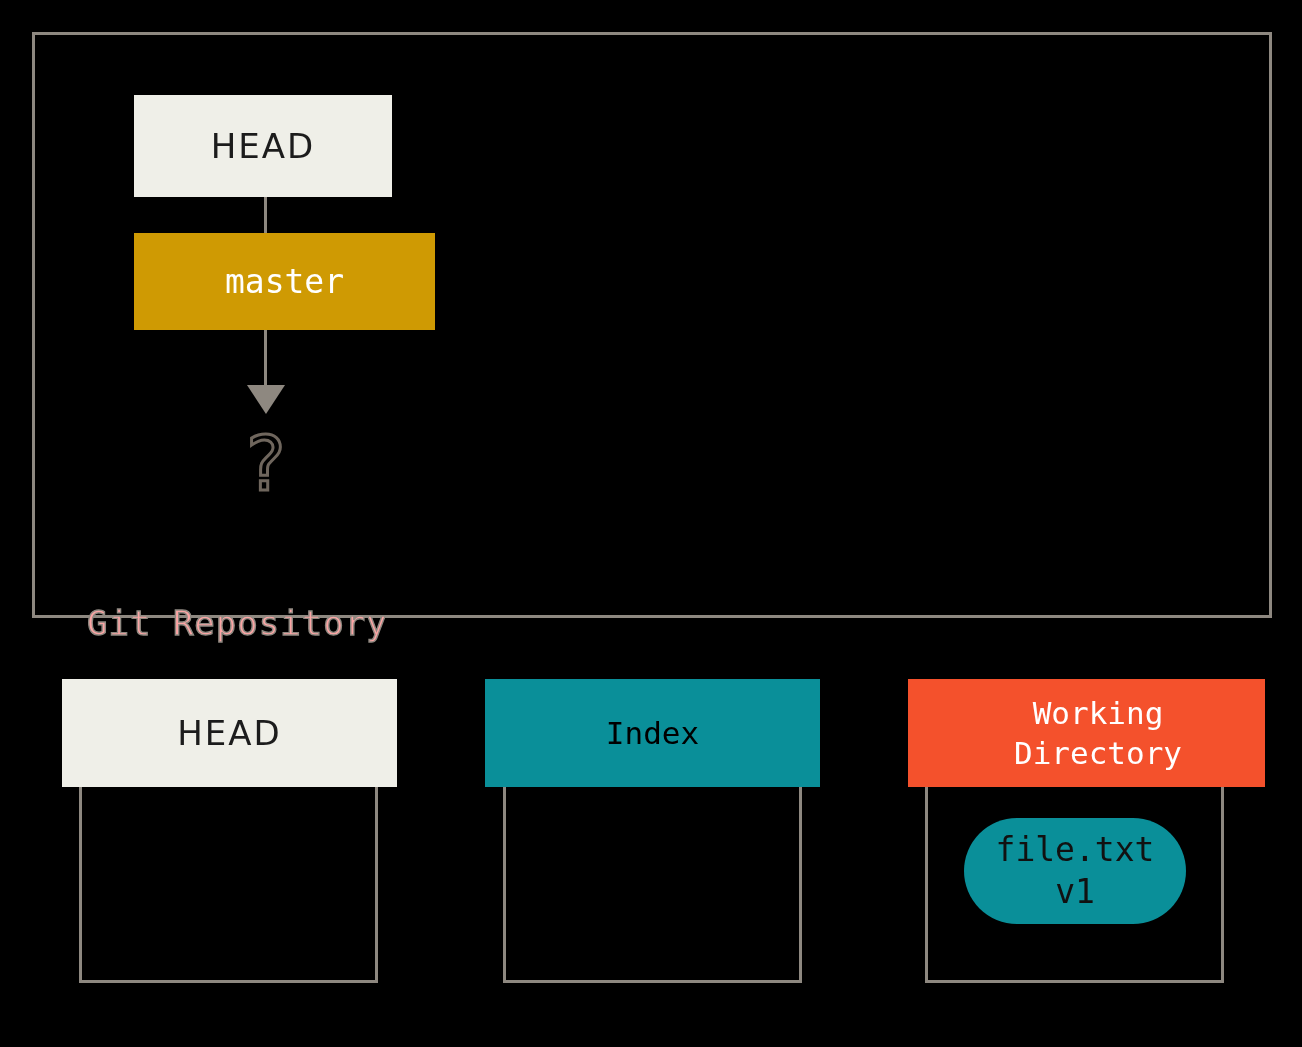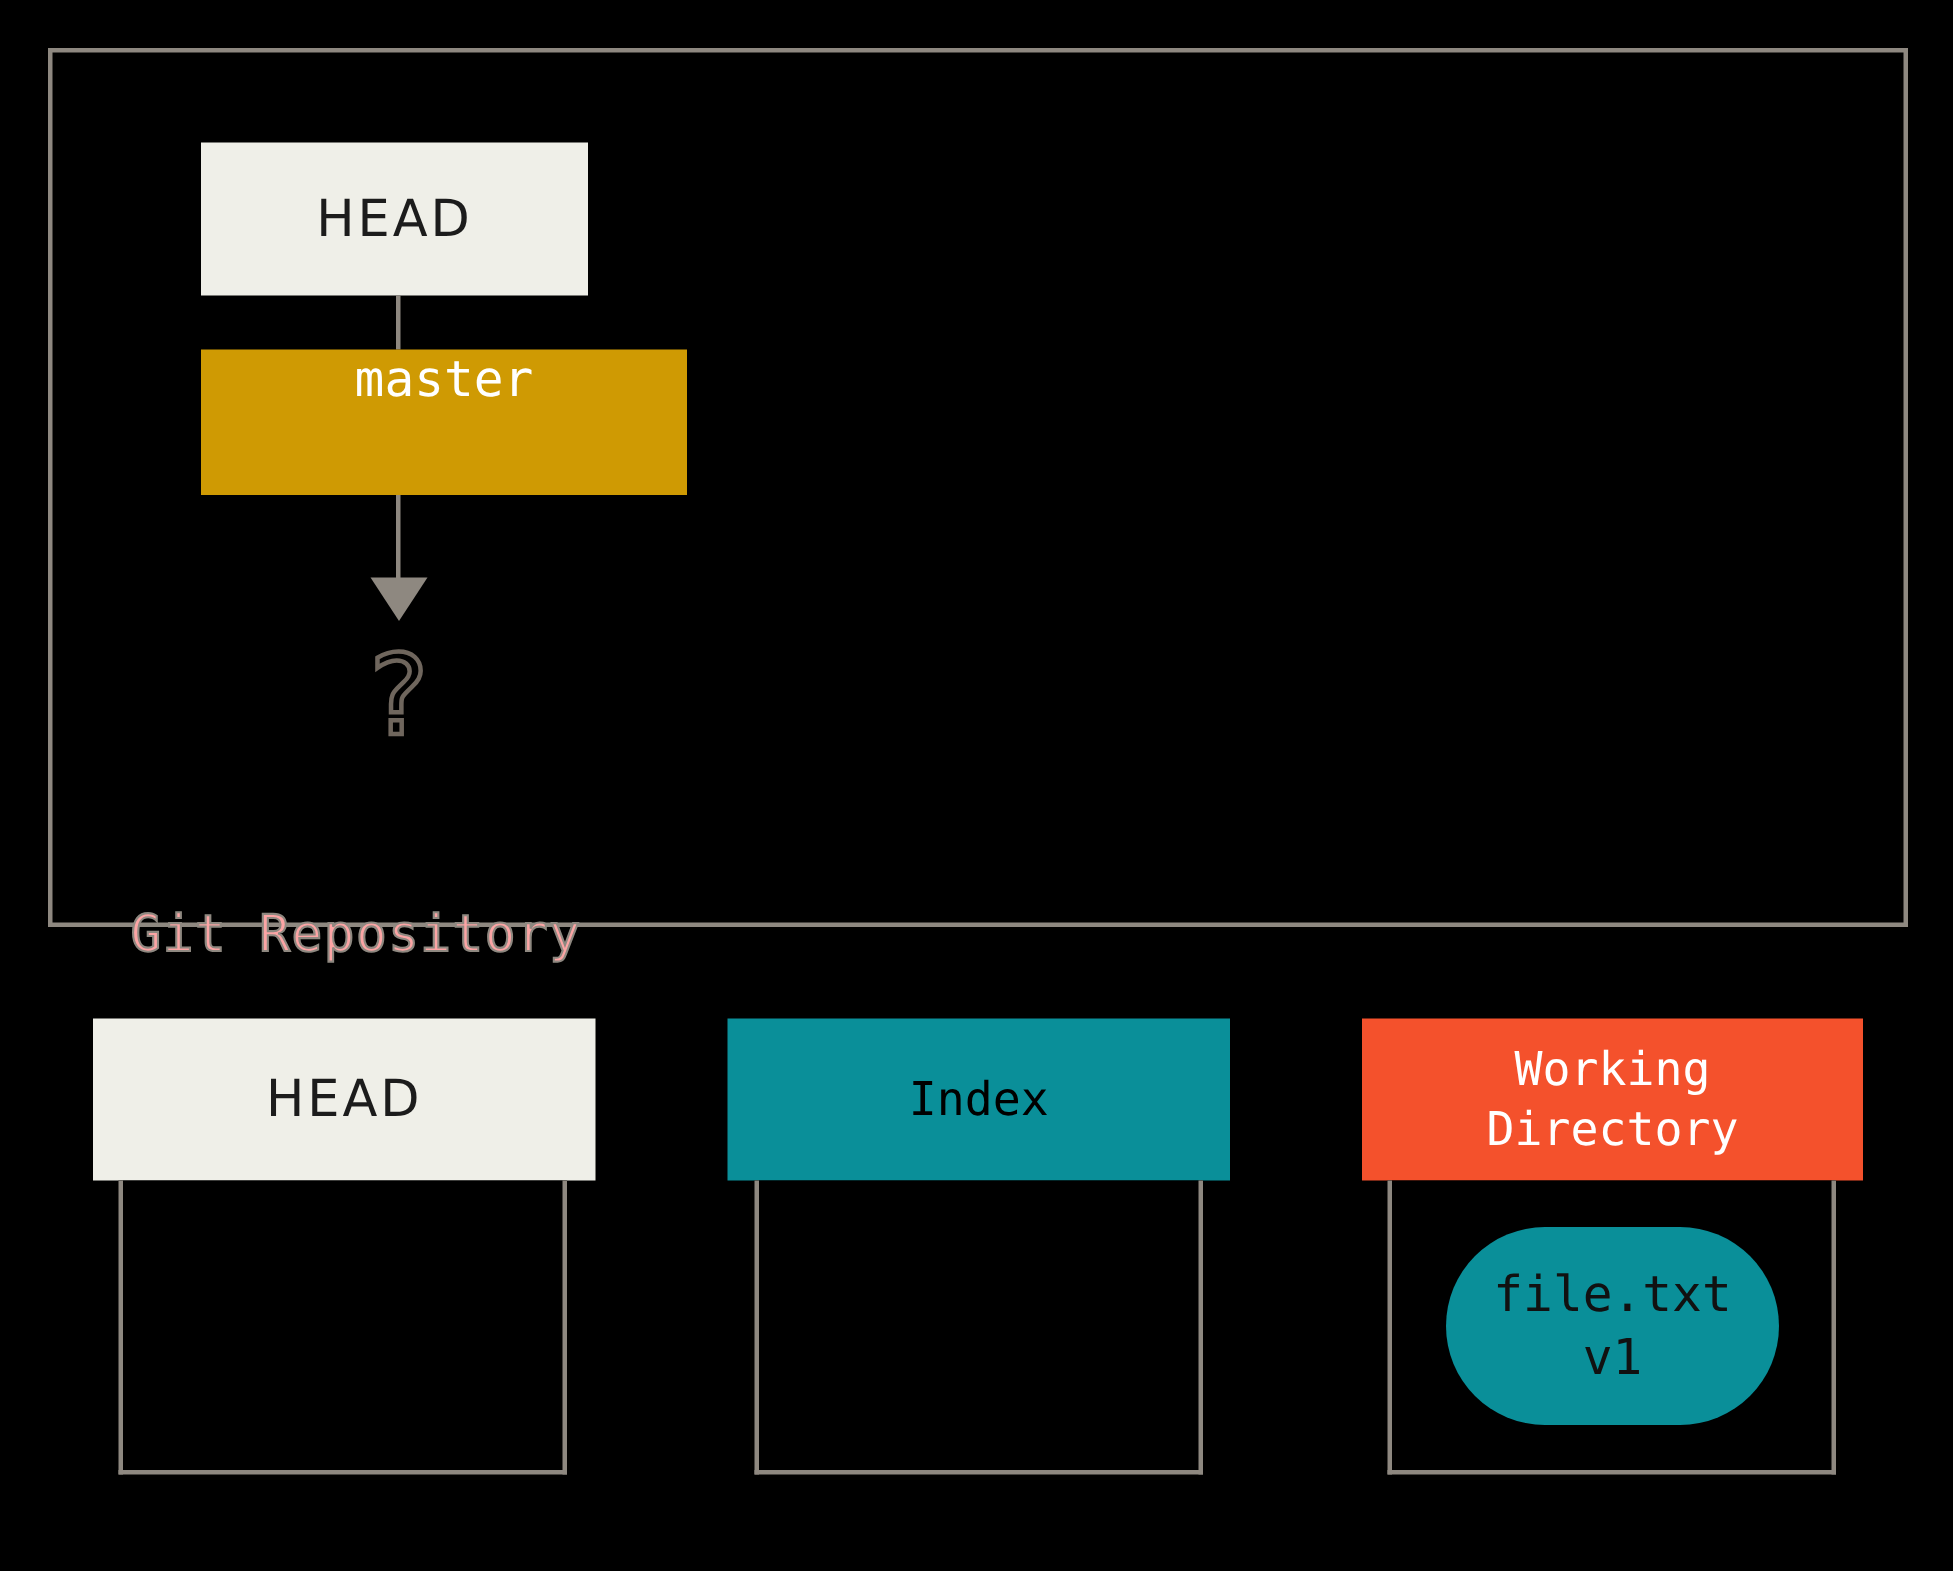--- a/index.html
+++ b/index.html
@@ -57,25 +57,25 @@
     font-size: 34px;
     color: #1c1c1c;
     letter-spacing: 2px;
   }
 
   
   #master-box {
     position: absolute;
     left: 99px;
     top: 198px;
-    width: 324px;
+    width: 301px;
     height: 97px;
     background: #cf9a03;
     display: flex;
-    align-items: flex-start;
+    align-items: center;
     justify-content: center;
   }
   #master-box .label {
     font-family: "DejaVu Sans Mono", "Liberation Mono", monospace;
     font-size: 33px;
     color: #ffffff;
   }
 
   
   .vline {
@@ -150,31 +150,32 @@
     background: #0a8f99;
     color: #000000;
   }
   #index-col-body { left: 503px; top: 787px; width: 299px; height: 196px; }
 
   
   #wd-col-header {
     left: 908px; top: 679px; width: 334px; height: 108px;
     background: #f4512c;
     color: #ffffff;
+    padding-left: 23px;
   }
   #wd-col-header .label { white-space: pre-line; }
   #wd-col-body { left: 925px; top: 787px; width: 299px; height: 196px; }
 
   
   #file-pill {
     position: absolute;
     left: 964px;
     top: 818px;
     width: 222px;
-    height: 132px;
+    height: 106px;
     background: #0a8f99;
     border-radius: 66px;
     display: flex;
     flex-direction: column;
     align-items: center;
     justify-content: center;
     font-family: "DejaVu Sans Mono", "Liberation Mono", monospace;
     font-size: 33px;
     line-height: 42px;
     color: #111111;

